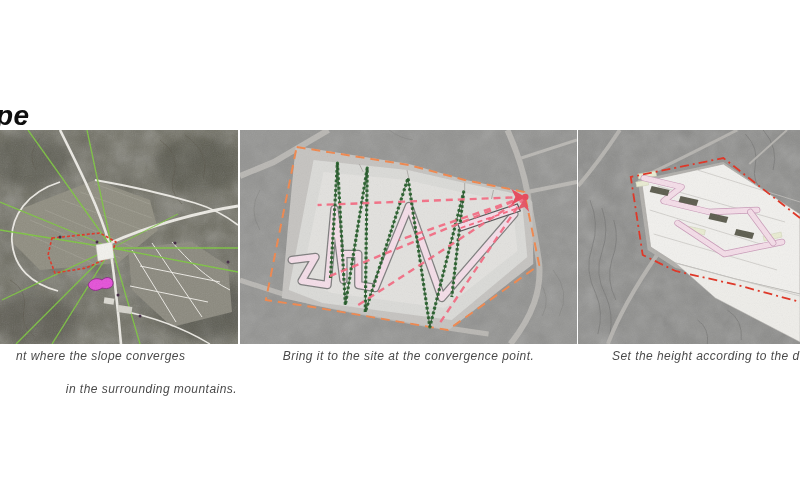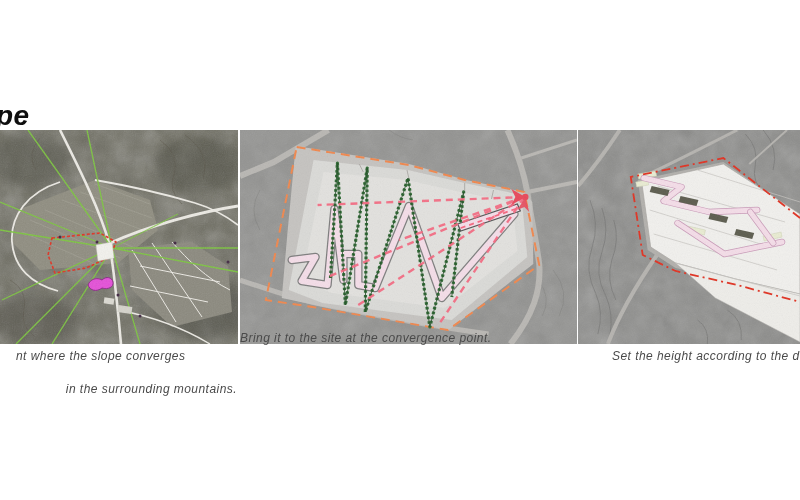--- a/index.html
+++ b/index.html
@@ -17,21 +17,21 @@
   .panel svg{display:block;}
   #panel-left{left:0;width:238px;}
   #panel-mid{left:240px;width:337px;}
   #panel-right{left:578px;width:222px;}
   .caption{
     position:absolute;font-style:italic;font-size:12px;
     color:var(--caption-text,#4a4a4a);letter-spacing:.45px;white-space:nowrap;
   }
   #cap-left-1{left:4px;top:349px;padding-left:12px;}
   #cap-left-2{right:563px;top:382px;}
-  #cap-mid{left:240px;width:337px;top:331px;text-align:left;}
+  #cap-mid{left:240px;width:337px;top:349px;text-align:center;}
   #cap-right{left:612px;top:349px;}
 </style>
 </head>
 <body>
 
 <h1 class="page-title">pe</h1>
 
 <figure class="panel" id="panel-left">
   <svg width="238" height="214" viewBox="0 0 238 214">
     <defs>

